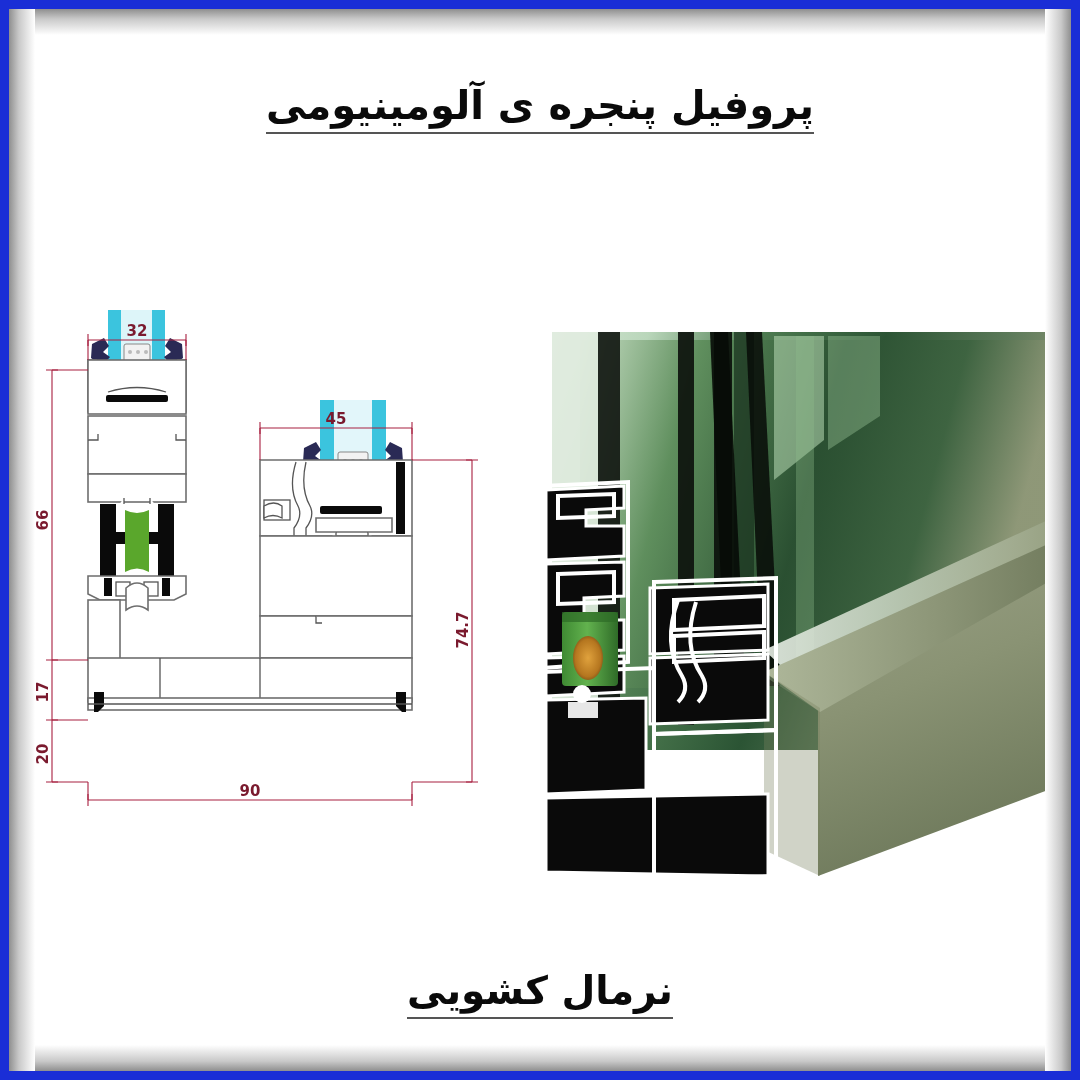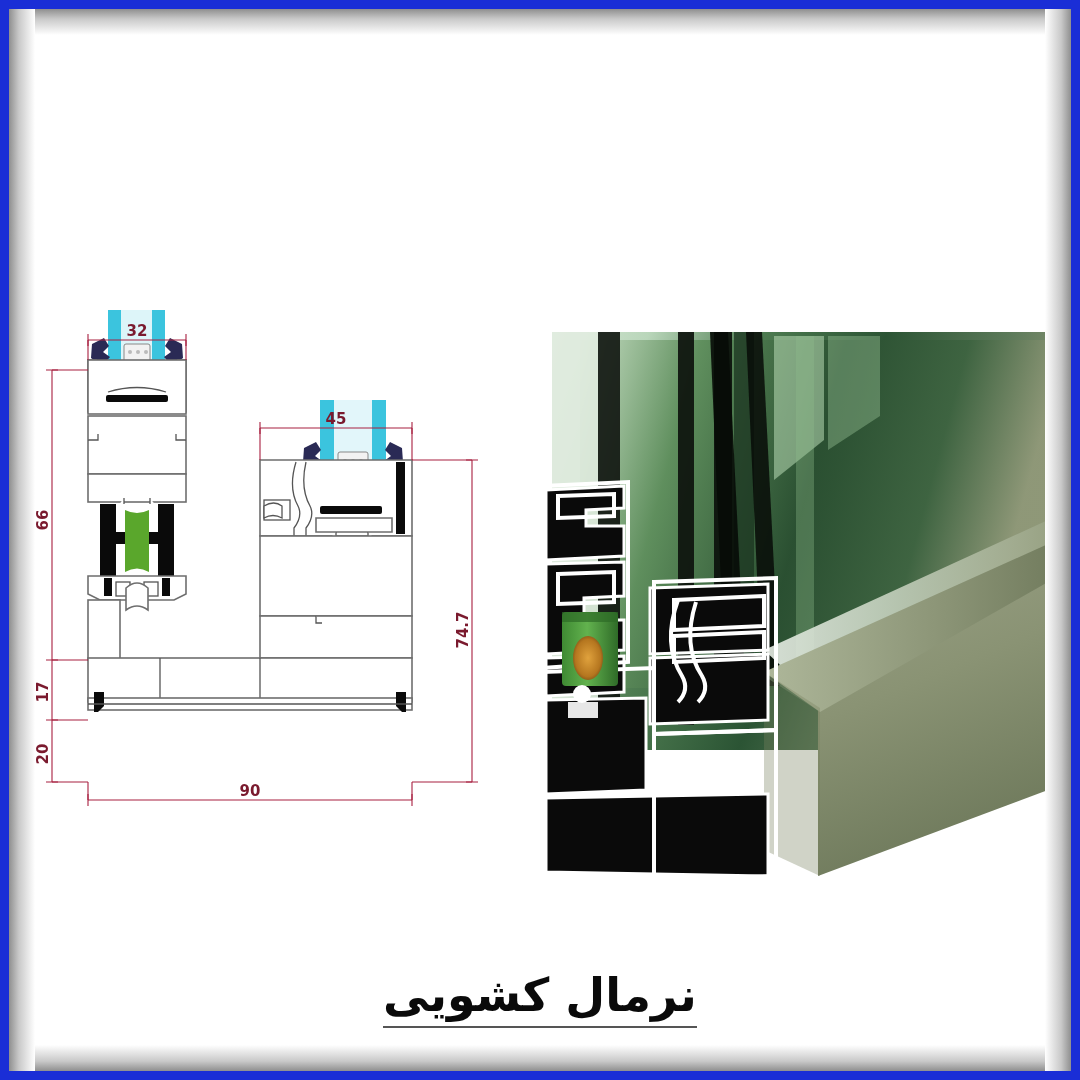--- a/index.html
+++ b/index.html
@@ -42,21 +42,21 @@
     letter-spacing:0px;
     z-index:30;
   }
   .title span{
     border-bottom:2px solid #555;
     padding-bottom:4px;
   }
   .footnote{
     position:absolute;left:0;top:968px;width:1080px;
     text-align:center;direction:rtl;
-    font-size:46px;font-weight:bold;color:#0a0a0a;
+    font-size:39px;font-weight:bold;color:#0a0a0a;
     z-index:30;
   }
   .footnote span{
     border-bottom:2px solid #555;
     padding-bottom:4px;
   }
 
   
   #drawing-wrap{position:absolute;left:20px;top:300px;width:510px;height:560px;z-index:20;}
   #photo-wrap{position:absolute;left:528px;top:320px;width:520px;height:560px;z-index:20;}
@@ -314,20 +314,23 @@
       <g fill="none" stroke="#ffffff" stroke-width="4">
         <path d="M150 280 q-16 44 4 76 q8 14 -4 26"></path>
         <path d="M168 282 q-14 44 6 74 q8 14 -4 26"></path>
       </g>
 
       <circle cx="54" cy="374" r="9" fill="#ffffff"></circle>
       <path d="M40 382 L70 382 L70 398 L40 398 Z" fill="#ffffff" opacity="0.9"></path>
     </svg>
   </div>
 
+  <div class="title">
+    <span>پروفیل پنجره ی آلومینیومی</span>
+  </div>
 
   <div class="footnote">
     <span>نرمال کشویی</span>
   </div>
 
   <div class="shadow-bar sh-top"></div>
   <div class="shadow-bar sh-bottom"></div>
   <div class="shadow-bar sh-left"></div>
   <div class="shadow-bar sh-right"></div>
 

